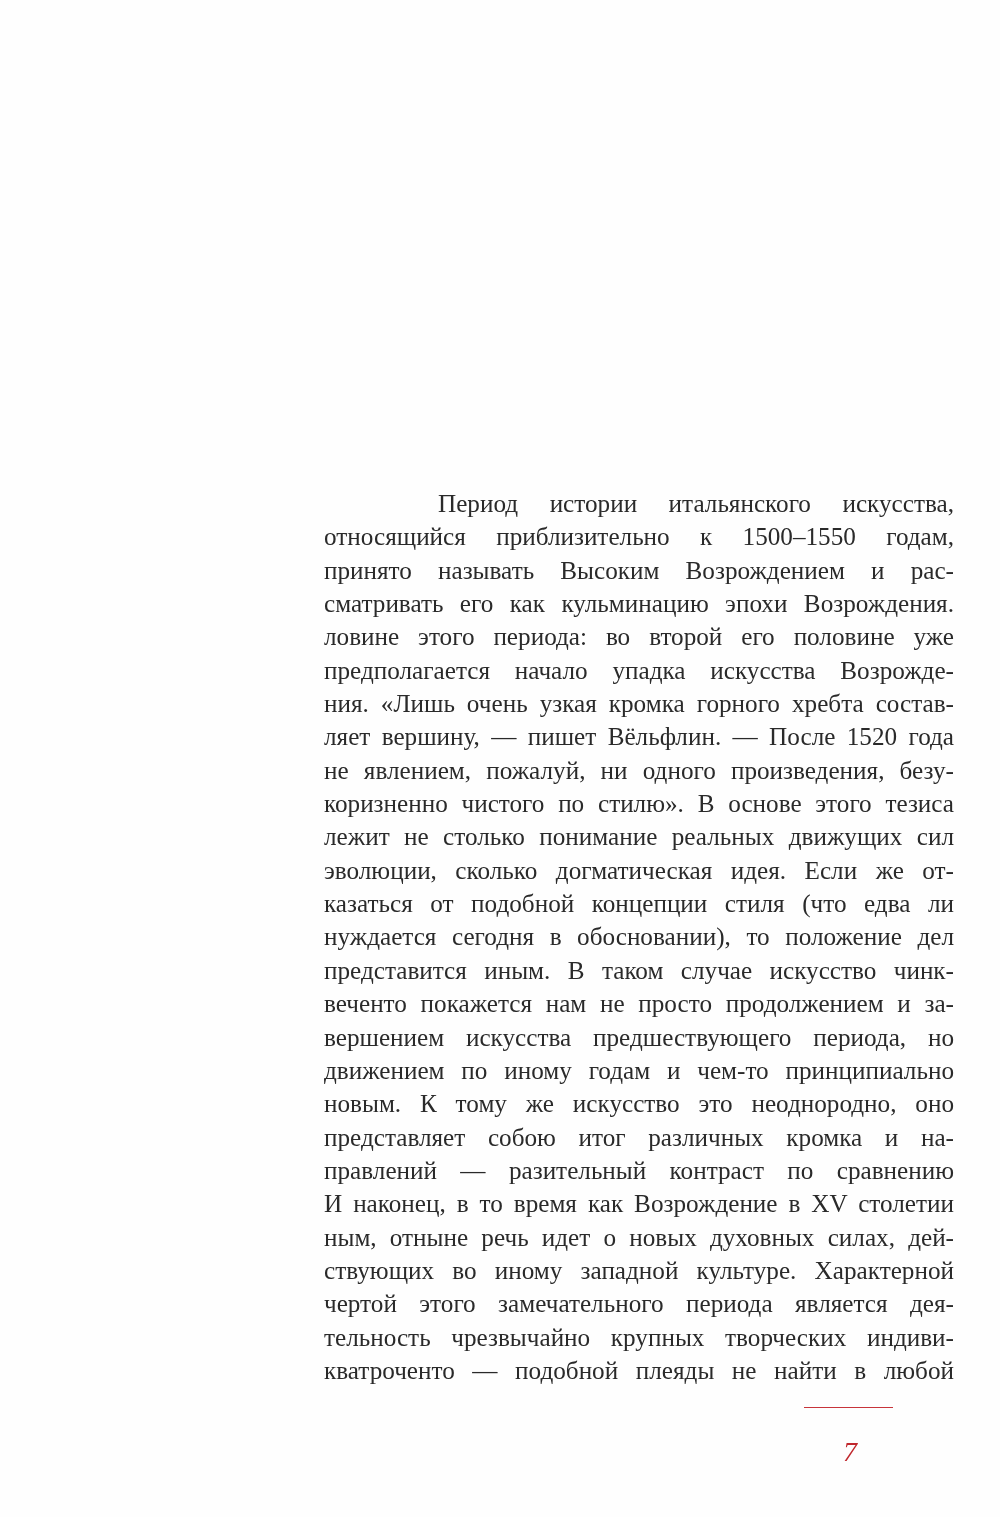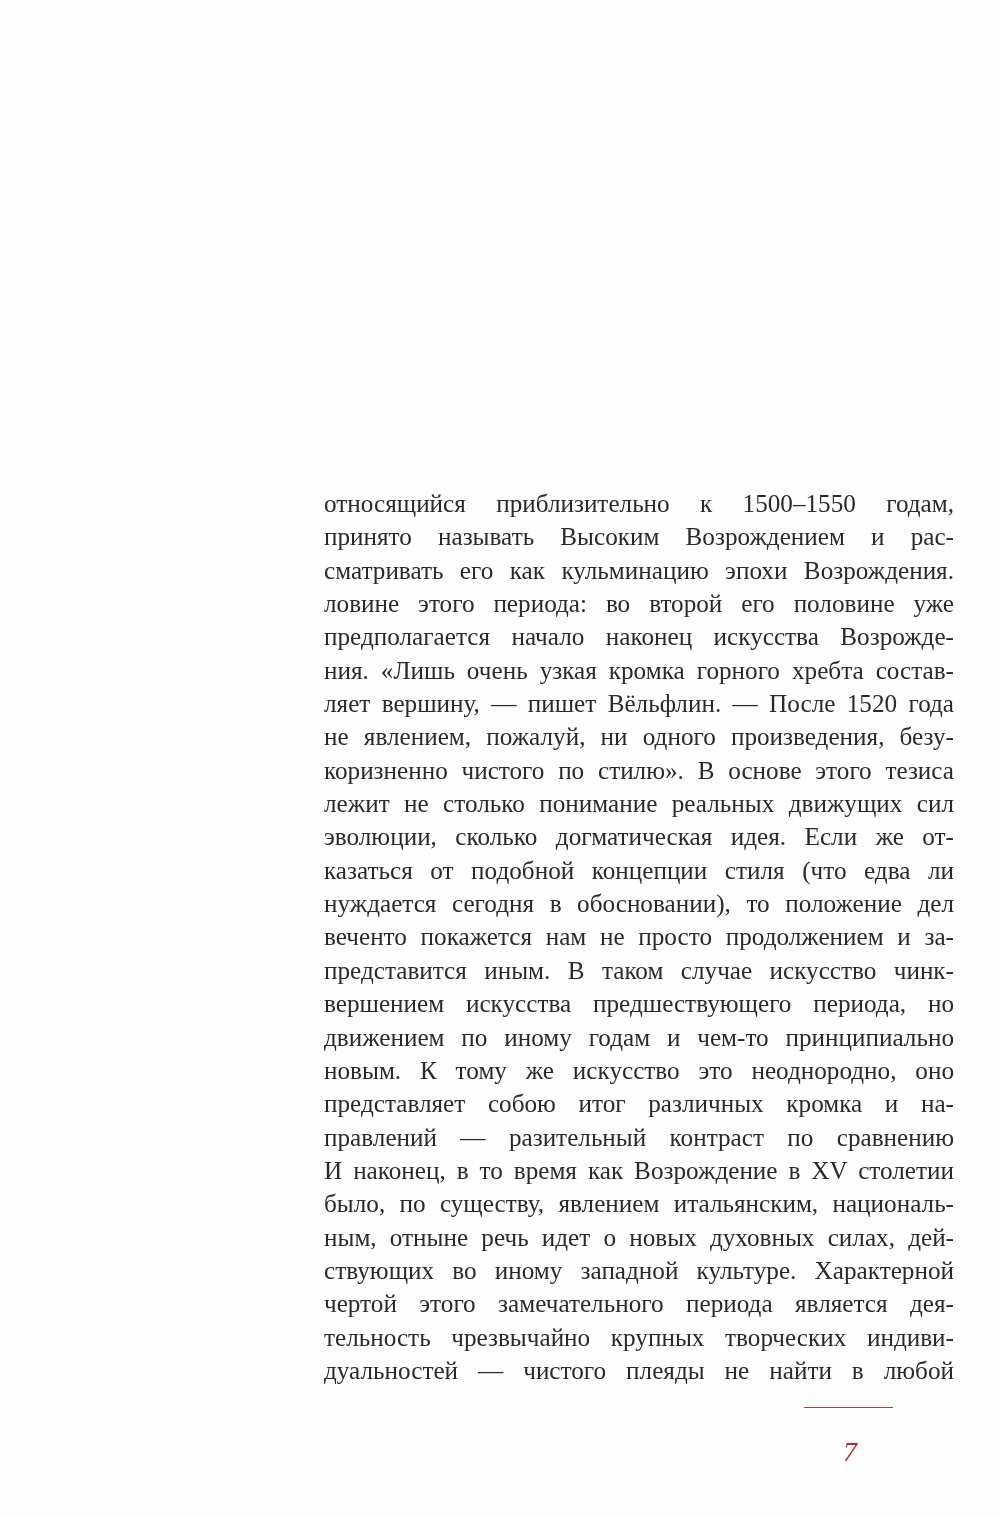--- a/index.html
+++ b/index.html
@@ -59,44 +59,44 @@
       font-style: italic;
       font-size: 28px;
       color: #c0272d;
     }
   </style>
 </head>
 <body>
 
 <div class="page">
   <div class="text-block">
+    <span class="line indent">Период истории итальянского искусства,</span>
     <span class="line">относящийся приблизительно к 1500–1550 годам,</span>
     <span class="line">принято называть Высоким Возрождением и рас-</span>
     <span class="line">сматривать его как кульминацию эпохи Возрождения.</span>
     <span class="line">ловине этого периода: во второй его половине уже</span>
-    <span class="line">предполагается начало наконец искусства Возрожде-</span>
+    <span class="line">предполагается начало упадка искусства Возрожде-</span>
     <span class="line">ния. «Лишь очень узкая кромка горного хребта состав-</span>
     <span class="line">ляет вершину, — пишет Вёльфлин. — После 1520 года</span>
     <span class="line">не явлением, пожалуй, ни одного произведения, безу-</span>
     <span class="line">коризненно чистого по стилю». В основе этого тезиса</span>
     <span class="line">лежит не столько понимание реальных движущих сил</span>
     <span class="line">эволюции, сколько догматическая идея. Если же от-</span>
     <span class="line">казаться от подобной концепции стиля (что едва ли</span>
     <span class="line">нуждается сегодня в обосновании), то положение дел</span>
+    <span class="line">представится иным. В таком случае искусство чинк-</span>
     <span class="line">веченто покажется нам не просто продолжением и за-</span>
-    <span class="line">представится иным. В таком случае искусство чинк-</span>
     <span class="line">вершением искусства предшествующего периода, но</span>
     <span class="line">движением по иному годам и чем-то принципиально</span>
     <span class="line">новым. К тому же искусство это неоднородно, оно</span>
     <span class="line">представляет собою итог различных кромка и на-</span>
     <span class="line">правлений — разительный контраст по сравнению</span>
     <span class="line">И наконец, в то время как Возрождение в XV столетии</span>
-    <span class="line">было, по существу, явлением итальянским, националь-</span>
     <span class="line">ным, отныне речь идет о новых духовных силах, дей-</span>
     <span class="line">ствующих во иному западной культуре. Характерной</span>
     <span class="line">чертой этого замечательного периода является дея-</span>
     <span class="line">тельность чрезвычайно крупных творческих индиви-</span>
-    <span class="line">дуальностей — чистого плеяды не найти в любой</span>
+    <span class="line">кватроченто — подобной плеяды не найти в любой</span>
   </div>
 
   <div class="footer-rule"></div>
   <div class="page-number">7</div>
 </div>
 
 </body></html>

